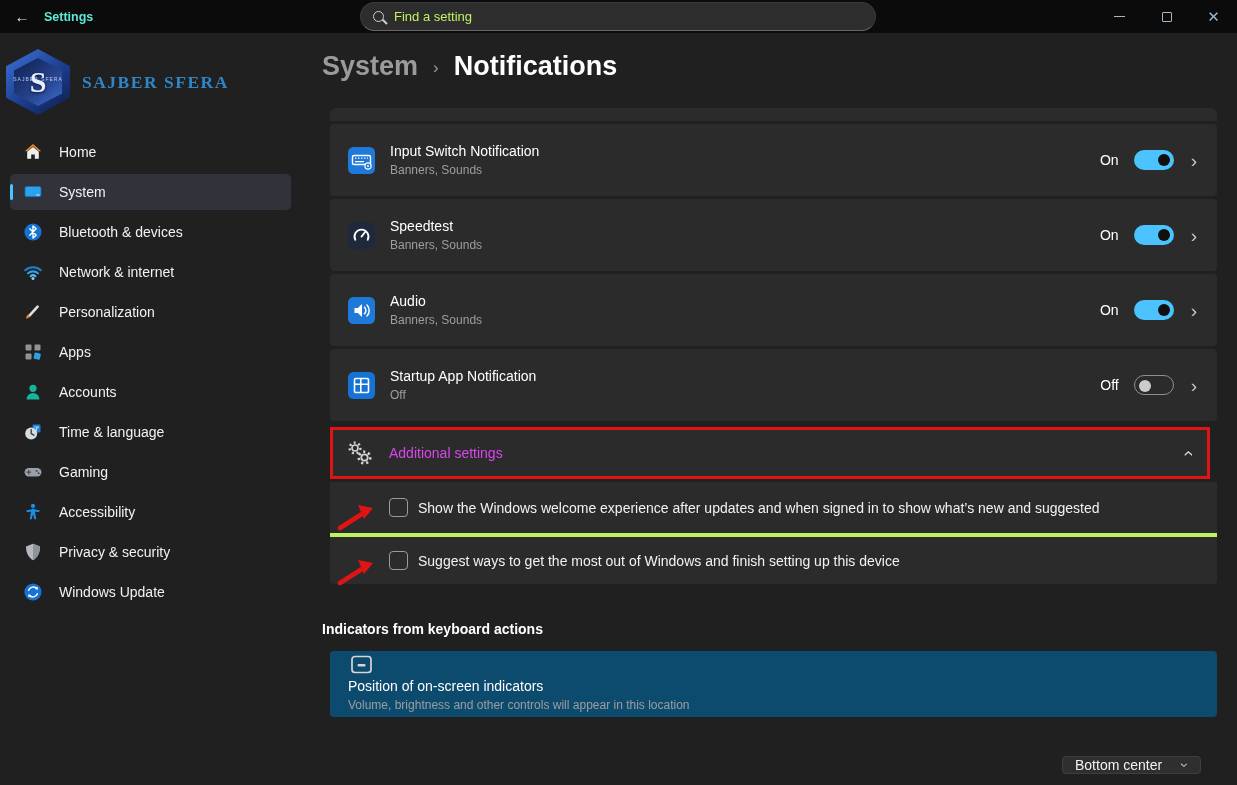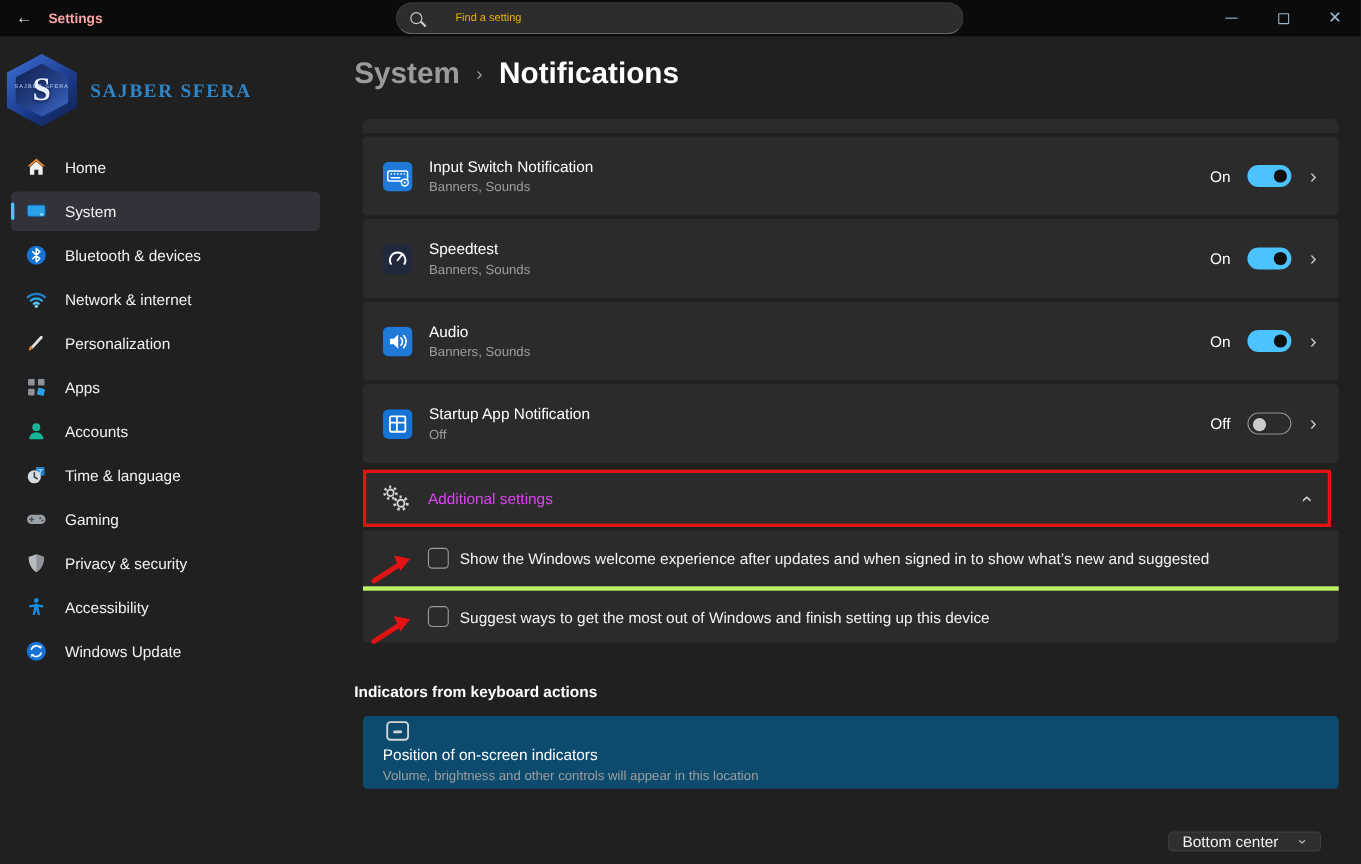--- a/index.html
+++ b/index.html
@@ -4,25 +4,25 @@
 <style>
   * { box-sizing: border-box; margin: 0; padding: 0; }
   html,body { width:1237px; height:785px; }
   body {
     background:#202020; color:#fff; overflow:hidden; position:relative;
     font-family:"Liberation Sans", sans-serif;
   }
   
   .titlebar { position:absolute; top:0; left:0; width:1237px; height:33px; background:#0b0b0b; display:flex; align-items:center; z-index:5; }
   .back-btn { width:44px; height:33px; display:flex; align-items:center; justify-content:center; color:#e8e8e8; font-size:15px; cursor:default; }
-  .app-title { font-size:12.5px; font-weight:bold; color:#fca5a5; }
+  .app-title { font-size:12.5px; font-weight:bold; color:#5eead4; }
   .search-wrap { position:absolute; left:360px; top:2px; width:516px; height:29px; background:#2d2d2d; border:1px solid #3a3a3a; border-bottom:1px solid #666; border-radius:15px; display:flex; align-items:center; padding:0 12px; gap:10px; }
   .search-icon { width:11px; height:11px; border:1.6px solid #cfcfcf; border-radius:50%; position:relative; flex:none; }
   .search-icon::after { content:''; position:absolute; width:6px; height:1.6px; background:#cfcfcf; transform:rotate(45deg); right:-5px; bottom:-2px; }
-  .search-placeholder { color:#eab308; font-size:10px;margin-left:20px; }
+  .search-placeholder { color:#bef264; font-size:13px; }
   .win-controls { position:absolute; right:0; top:0; height:33px; display:flex; }
   .win-btn { width:47px; height:33px; display:flex; align-items:center; justify-content:center; color:#9db9cf; font-size:14px; }
   .win-btn .min-glyph { width:11px; height:1.5px; background:#9db9cf; display:block; }
   .win-btn .max-glyph { width:10px; height:10px; border:1.5px solid #9db9cf; display:block; border-radius:1px; }
   .win-btn .close-glyph { font-size:15px; line-height:1; color:#9db9cf; }
 
   
   .sidebar { position:absolute; left:0; top:33px; width:305px; bottom:0; }
   .brand { display:flex; align-items:center; gap:12px; margin:13px 6px 0 6px; height:72px; }
   .logo { width:64px; height:66px; position:relative; flex:none; }
@@ -211,35 +211,35 @@
             <circle cx="13.6" cy="9" r="1" fill="#474c51"></circle>
             <circle cx="15.6" cy="11.2" r="1" fill="#474c51"></circle>
           </svg>
         </span>
     <span>Gaming</span>
   </div>
 
   <div class="nav-item">
     <span class="nav-icon">
           <svg viewBox="0 0 20 20">
+            <circle cx="10" cy="3.9" r="2.1" fill="#1890e8"></circle>
+            <path d="M10 6.6 c-2.6 1.4 -5 1.7 -6.6 1.5 l0.4 1.9 c1.9 0.2 3.5 -0.1 4.3 -0.4 l-1.4 7.6 h1.9 l1.4 -5 1.4 5 h1.9 l-1.4 -7.6 c0.8 0.3 2.4 0.6 4.3 0.4 l0.4 -1.9 c-1.6 0.2 -4 -0.1 -6.6 -1.5 Z" fill="#1890e8"></path>
+          </svg>
+        </span>
+    <span>Accessibility</span>
+  </div>
+
+  <div class="nav-item">
+    <span class="nav-icon">
+          <svg viewBox="0 0 20 20">
             <path d="M10 1.8 L17 4.4 C17 10.8 14.4 15.4 10 18.2 C5.6 15.4 3 10.8 3 4.4 Z" fill="#b6babe"></path>
             <path d="M10 1.8 L17 4.4 C17 10.8 14.4 15.4 10 18.2 Z" fill="#8f9397"></path>
           </svg>
         </span>
     <span>Privacy &amp; security</span>
-  </div>
-
-  <div class="nav-item">
-    <span class="nav-icon">
-          <svg viewBox="0 0 20 20">
-            <circle cx="10" cy="3.9" r="2.1" fill="#1890e8"></circle>
-            <path d="M10 6.6 c-2.6 1.4 -5 1.7 -6.6 1.5 l0.4 1.9 c1.9 0.2 3.5 -0.1 4.3 -0.4 l-1.4 7.6 h1.9 l1.4 -5 1.4 5 h1.9 l-1.4 -7.6 c0.8 0.3 2.4 0.6 4.3 0.4 l0.4 -1.9 c-1.6 0.2 -4 -0.1 -6.6 -1.5 Z" fill="#1890e8"></path>
-          </svg>
-        </span>
-    <span>Accessibility</span>
   </div>
 
   <div class="nav-item">
     <span class="nav-icon">
           <svg viewBox="0 0 20 20">
             <circle cx="10" cy="10" r="8.6" fill="#1573d6"></circle>
             <path d="M5.6 8.3 a4.9 4.9 0 0 1 8.3 -1.6" fill="none" stroke="#fff" stroke-width="1.5" stroke-linecap="round"></path>
             <path d="M14.6 4.4 l0.1 3 l-3 -0.4 Z" fill="#fff"></path>
             <path d="M14.4 11.7 a4.9 4.9 0 0 1 -8.3 1.6" fill="none" stroke="#fff" stroke-width="1.5" stroke-linecap="round"></path>
             <path d="M5.4 15.6 l-0.1 -3 l3 0.4 Z" fill="#fff"></path>

